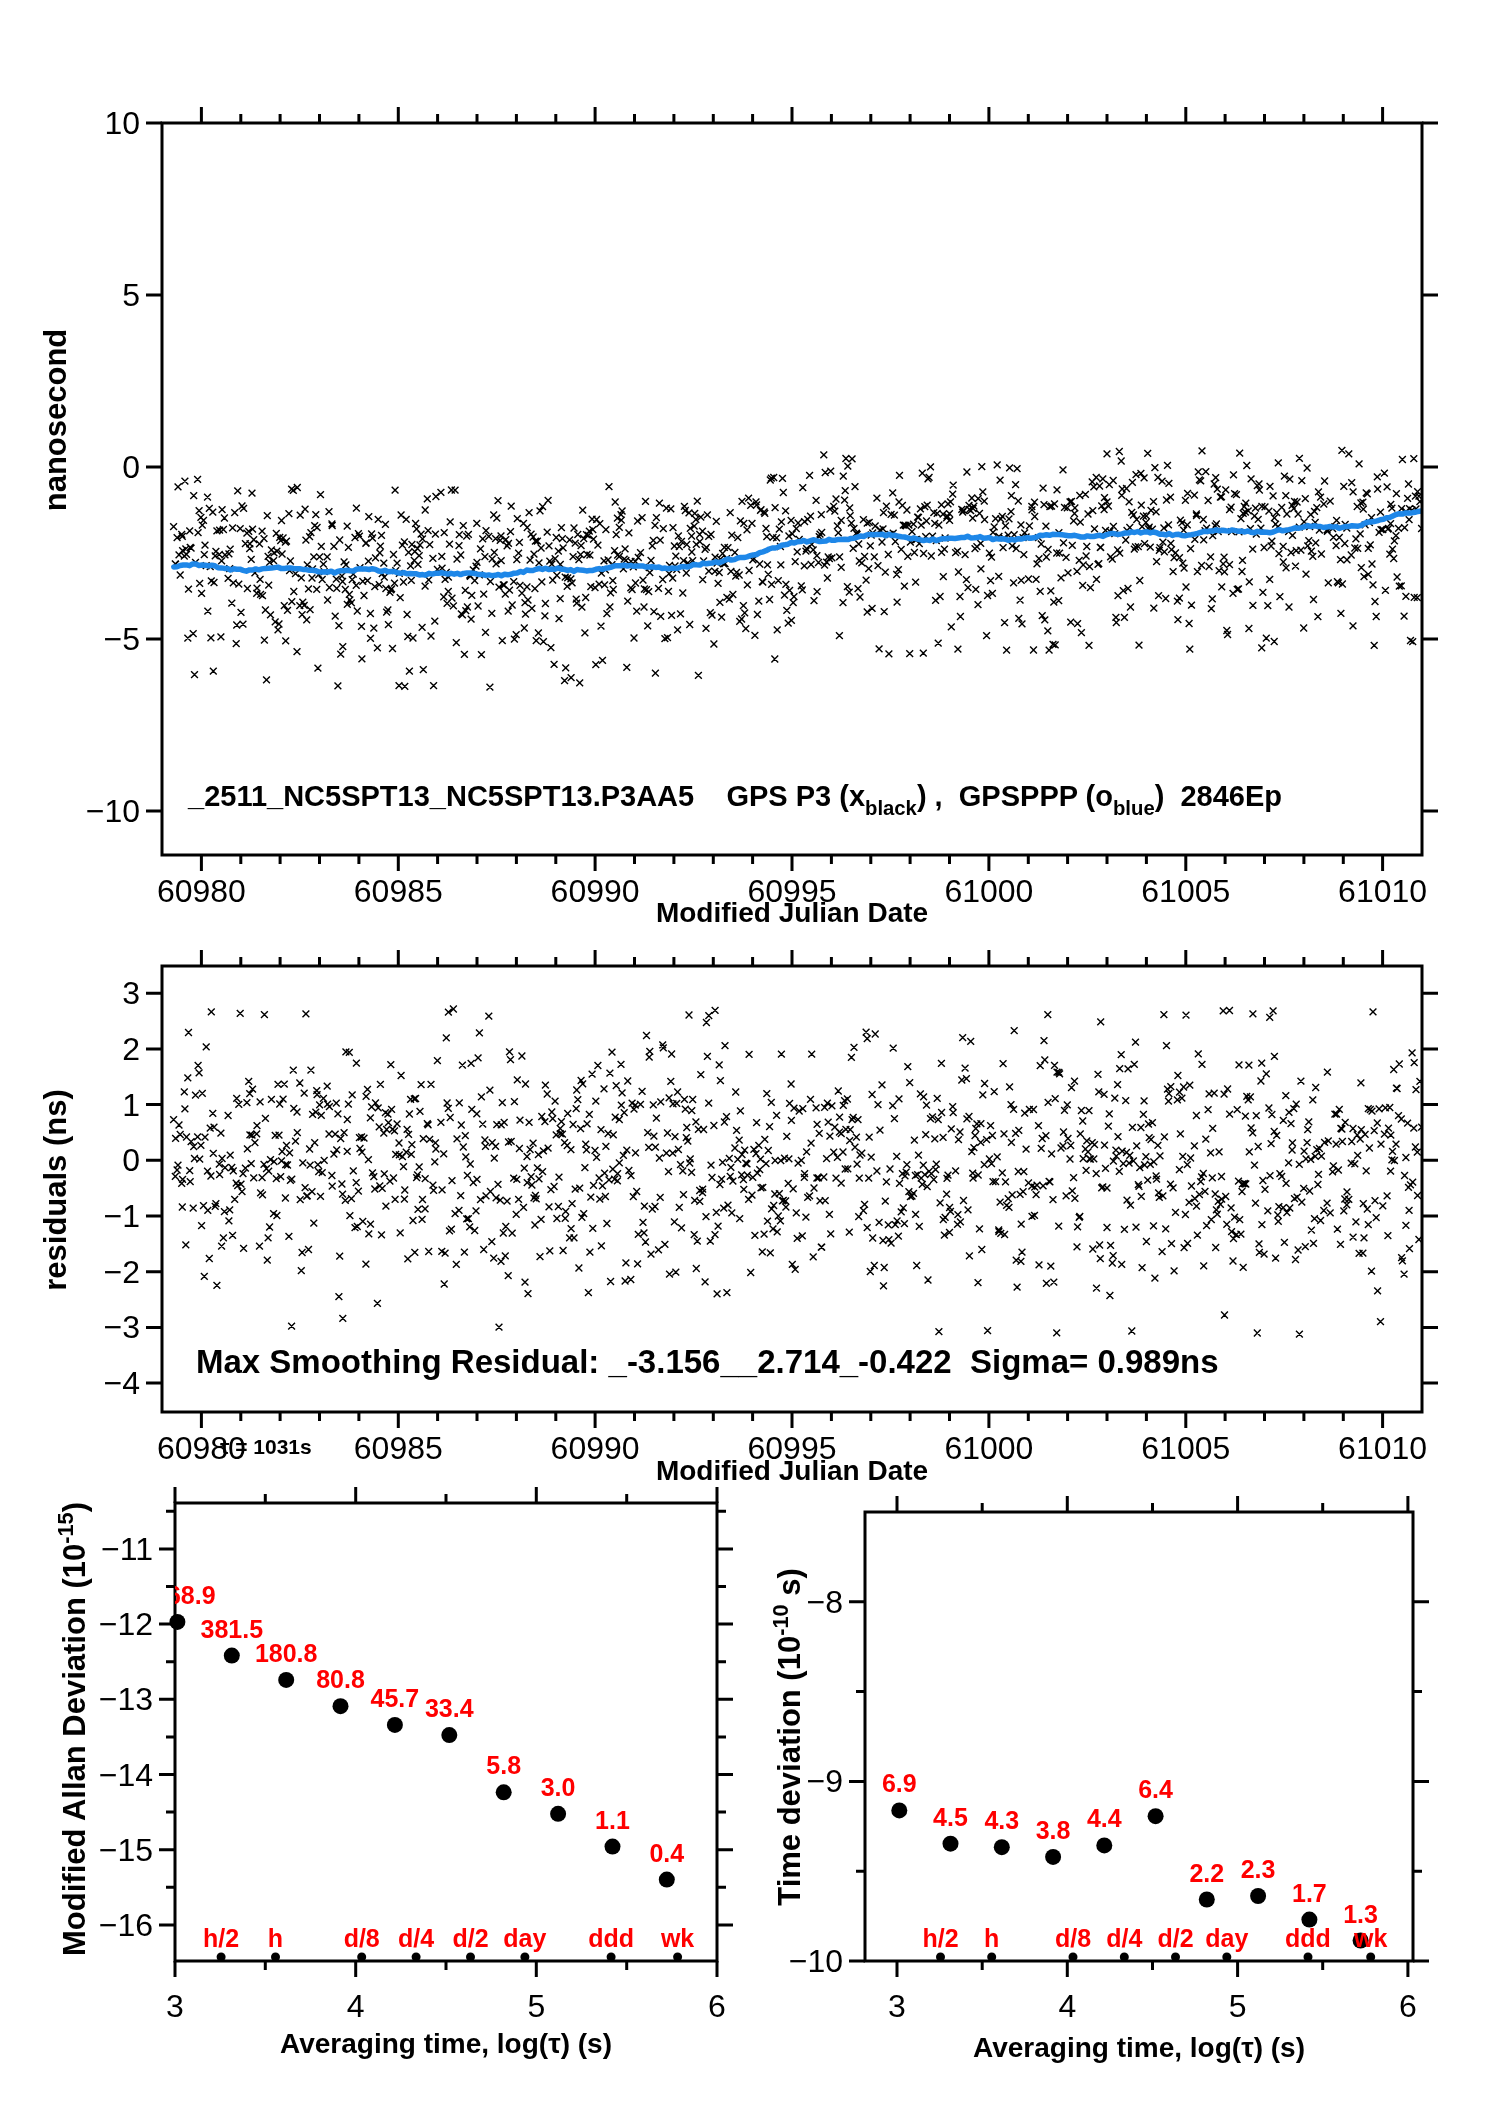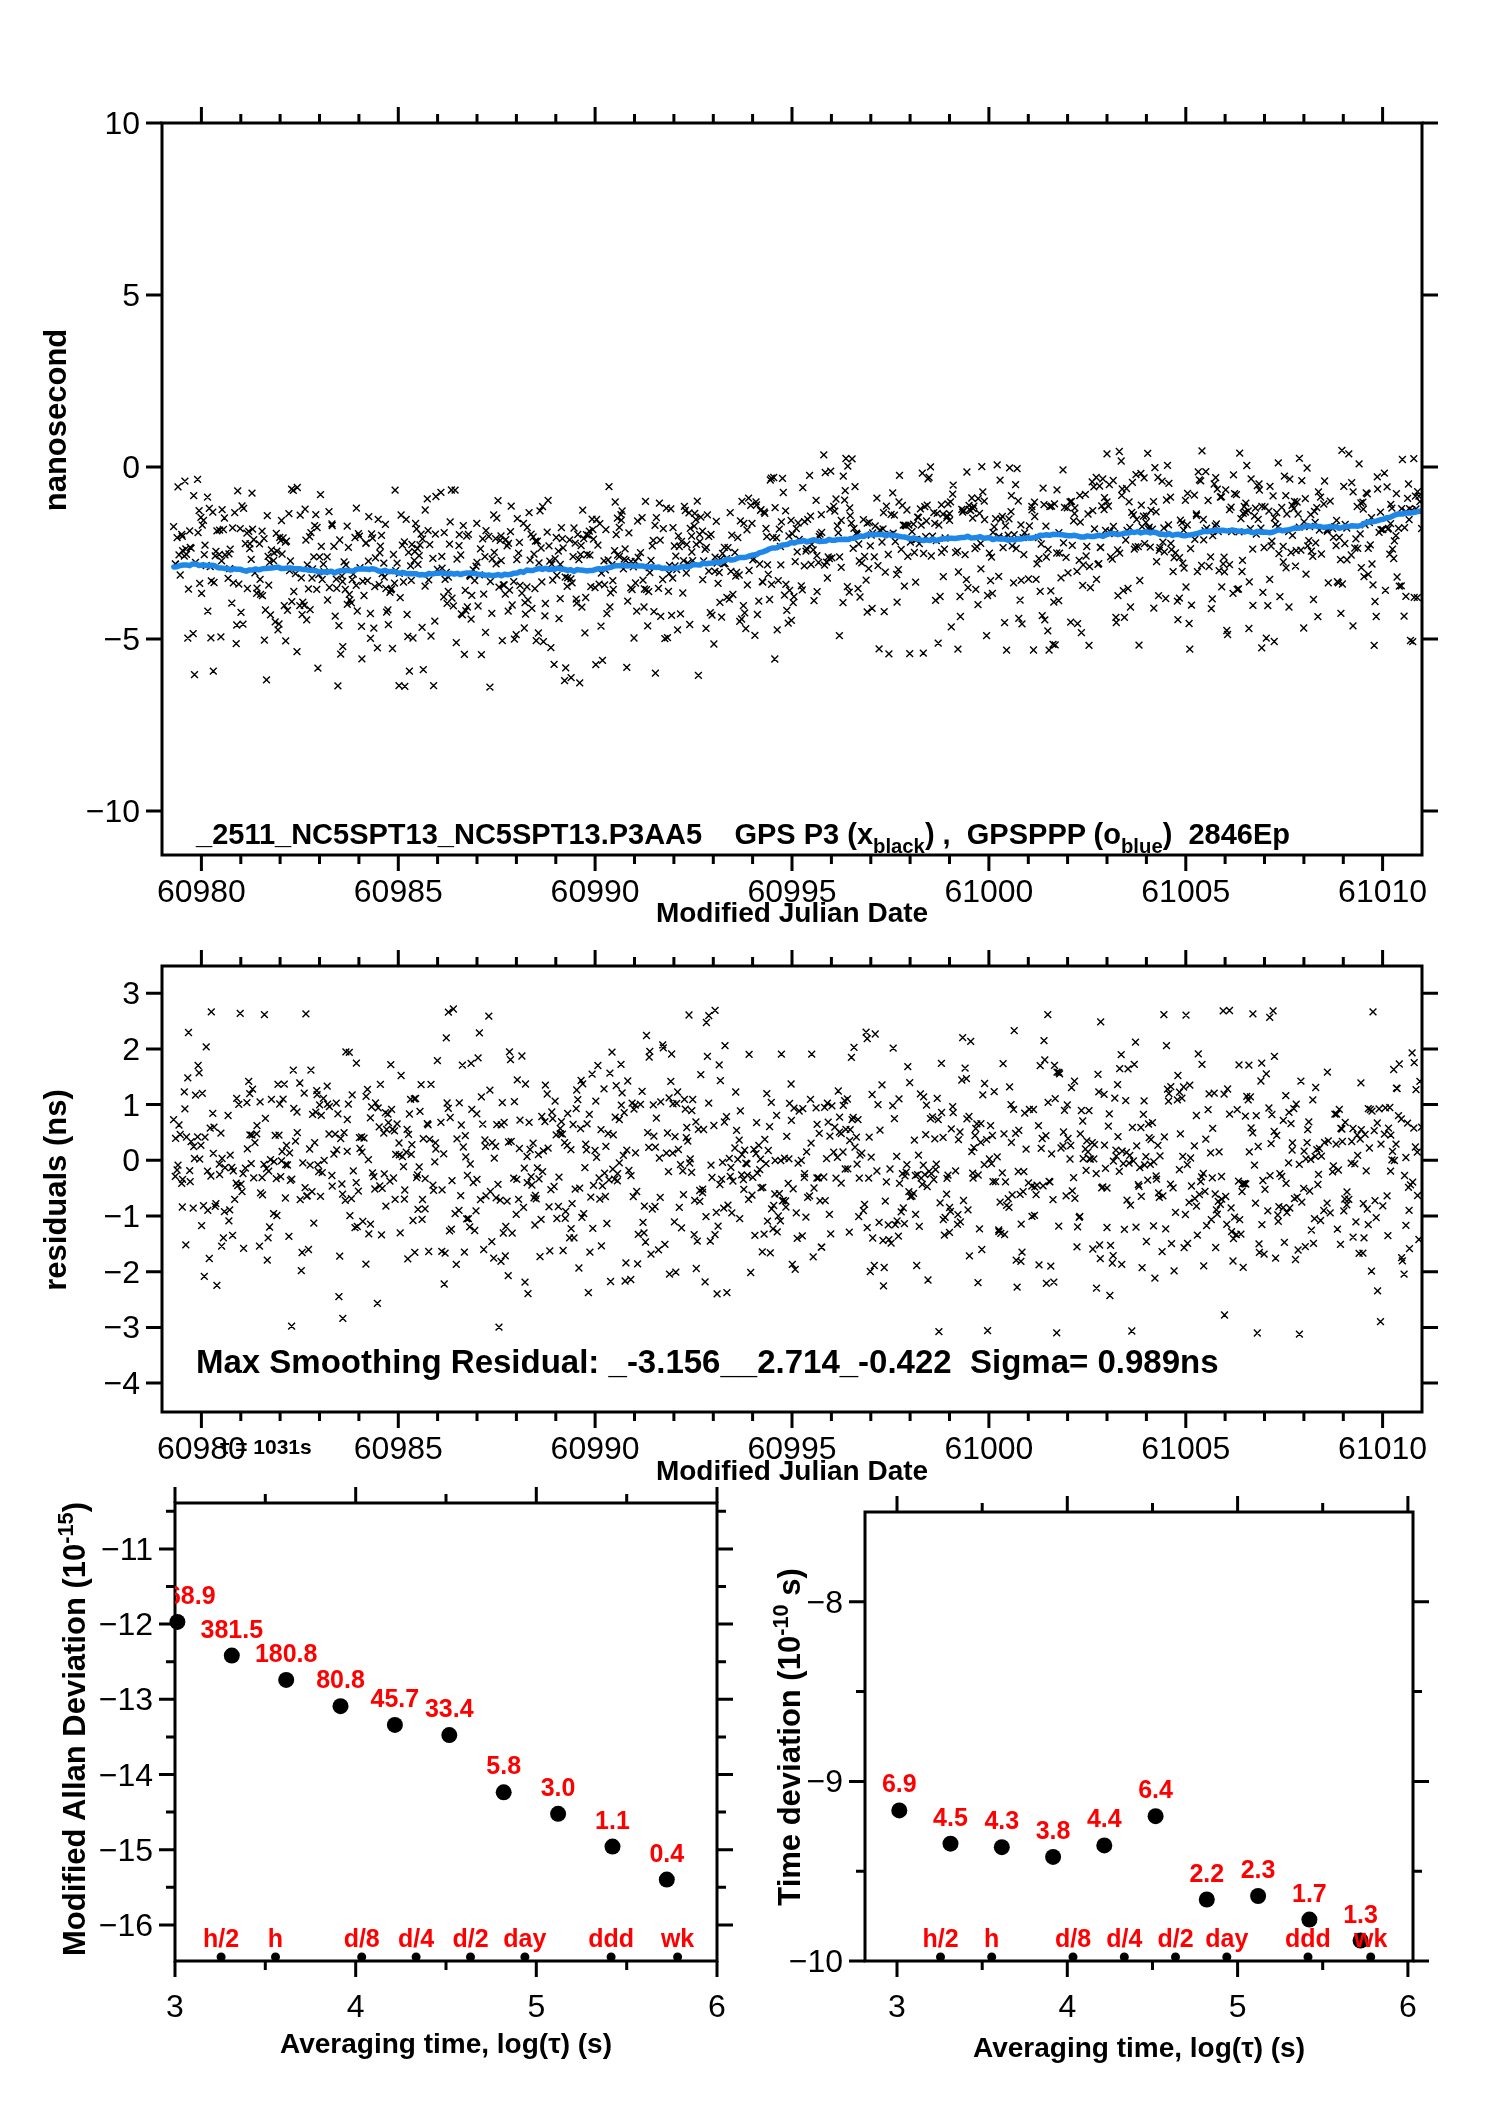--- a/index.html
+++ b/index.html
@@ -162,21 +162,21 @@
     <circle cx="1226.8" cy="1957.0" r="4.5" fill="#000"></circle>
     <text x="1226.8" y="1947.0" text-anchor="middle" font-size="25" font-weight="bold" fill="#FF0000">day</text>
     <circle cx="1308.0" cy="1957.0" r="4.5" fill="#000"></circle>
     <text x="1308.0" y="1947.0" text-anchor="middle" font-size="25" font-weight="bold" fill="#FF0000">ddd</text>
     <circle cx="1370.7" cy="1957.0" r="4.5" fill="#000"></circle>
     <text x="1370.7" y="1947.0" text-anchor="middle" font-size="25" font-weight="bold" fill="#FF0000">wk</text>
   </svg>
 
 <div class="ylab" id="p1-ylab" style="left:56px;top:420px;">nanosecond</div>
 <div class="xlab" id="p1-xlab" style="left:792px;top:913px;">Modified Julian Date</div>
-<div class="annot" id="p1-title" style="left:196px;top:800px;margin-top:38px;"><span>_2511_NC5SPT13_NC5SPT13.P3AA5</span><span>    GPS P3 (x</span><span class="sb">black</span><span>) ,  GPSPPP (o</span><span class="sb">blue</span><span>)  2846Ep</span></div>
+<div class="annot" id="p1-title" style="left:188px;top:800px;"><span>_2511_NC5SPT13_NC5SPT13.P3AA5</span><span>    GPS P3 (x</span><span class="sb">black</span><span>) ,  GPSPPP (o</span><span class="sb">blue</span><span>)  2846Ep</span></div>
 
 <div class="ylab" id="p2-ylab" style="left:56px;top:1190px;">residuals (ns)</div>
 <div class="xlab" id="p2-xlab" style="left:792px;top:1471px;">Modified Julian Date</div>
 <div class="annot" id="p2-annot" style="left:196px;top:1362px;">Max Smoothing Residual: _-3.156__2.714_-0.422  Sigma= 0.989ns</div>
 
 <div class="ylab" id="p3-ylab" style="left:73px;top:1729px;"><span>Modified Allan Deviation (10</span><span class="sp">-15</span><span>)</span></div>
 <div class="xlab" id="p3-xlab" style="left:446px;top:2044px;">Averaging time, log(τ) (s)</div>
 <div class="annot" id="p3-tau" style="left:220px;top:1447px;">τ = 1031s</div>
 
 <div class="ylab" id="p4-ylab" style="left:788px;top:1737px;"><span>Time deviation (10</span><span class="sp">-10</span><span> s)</span></div>

